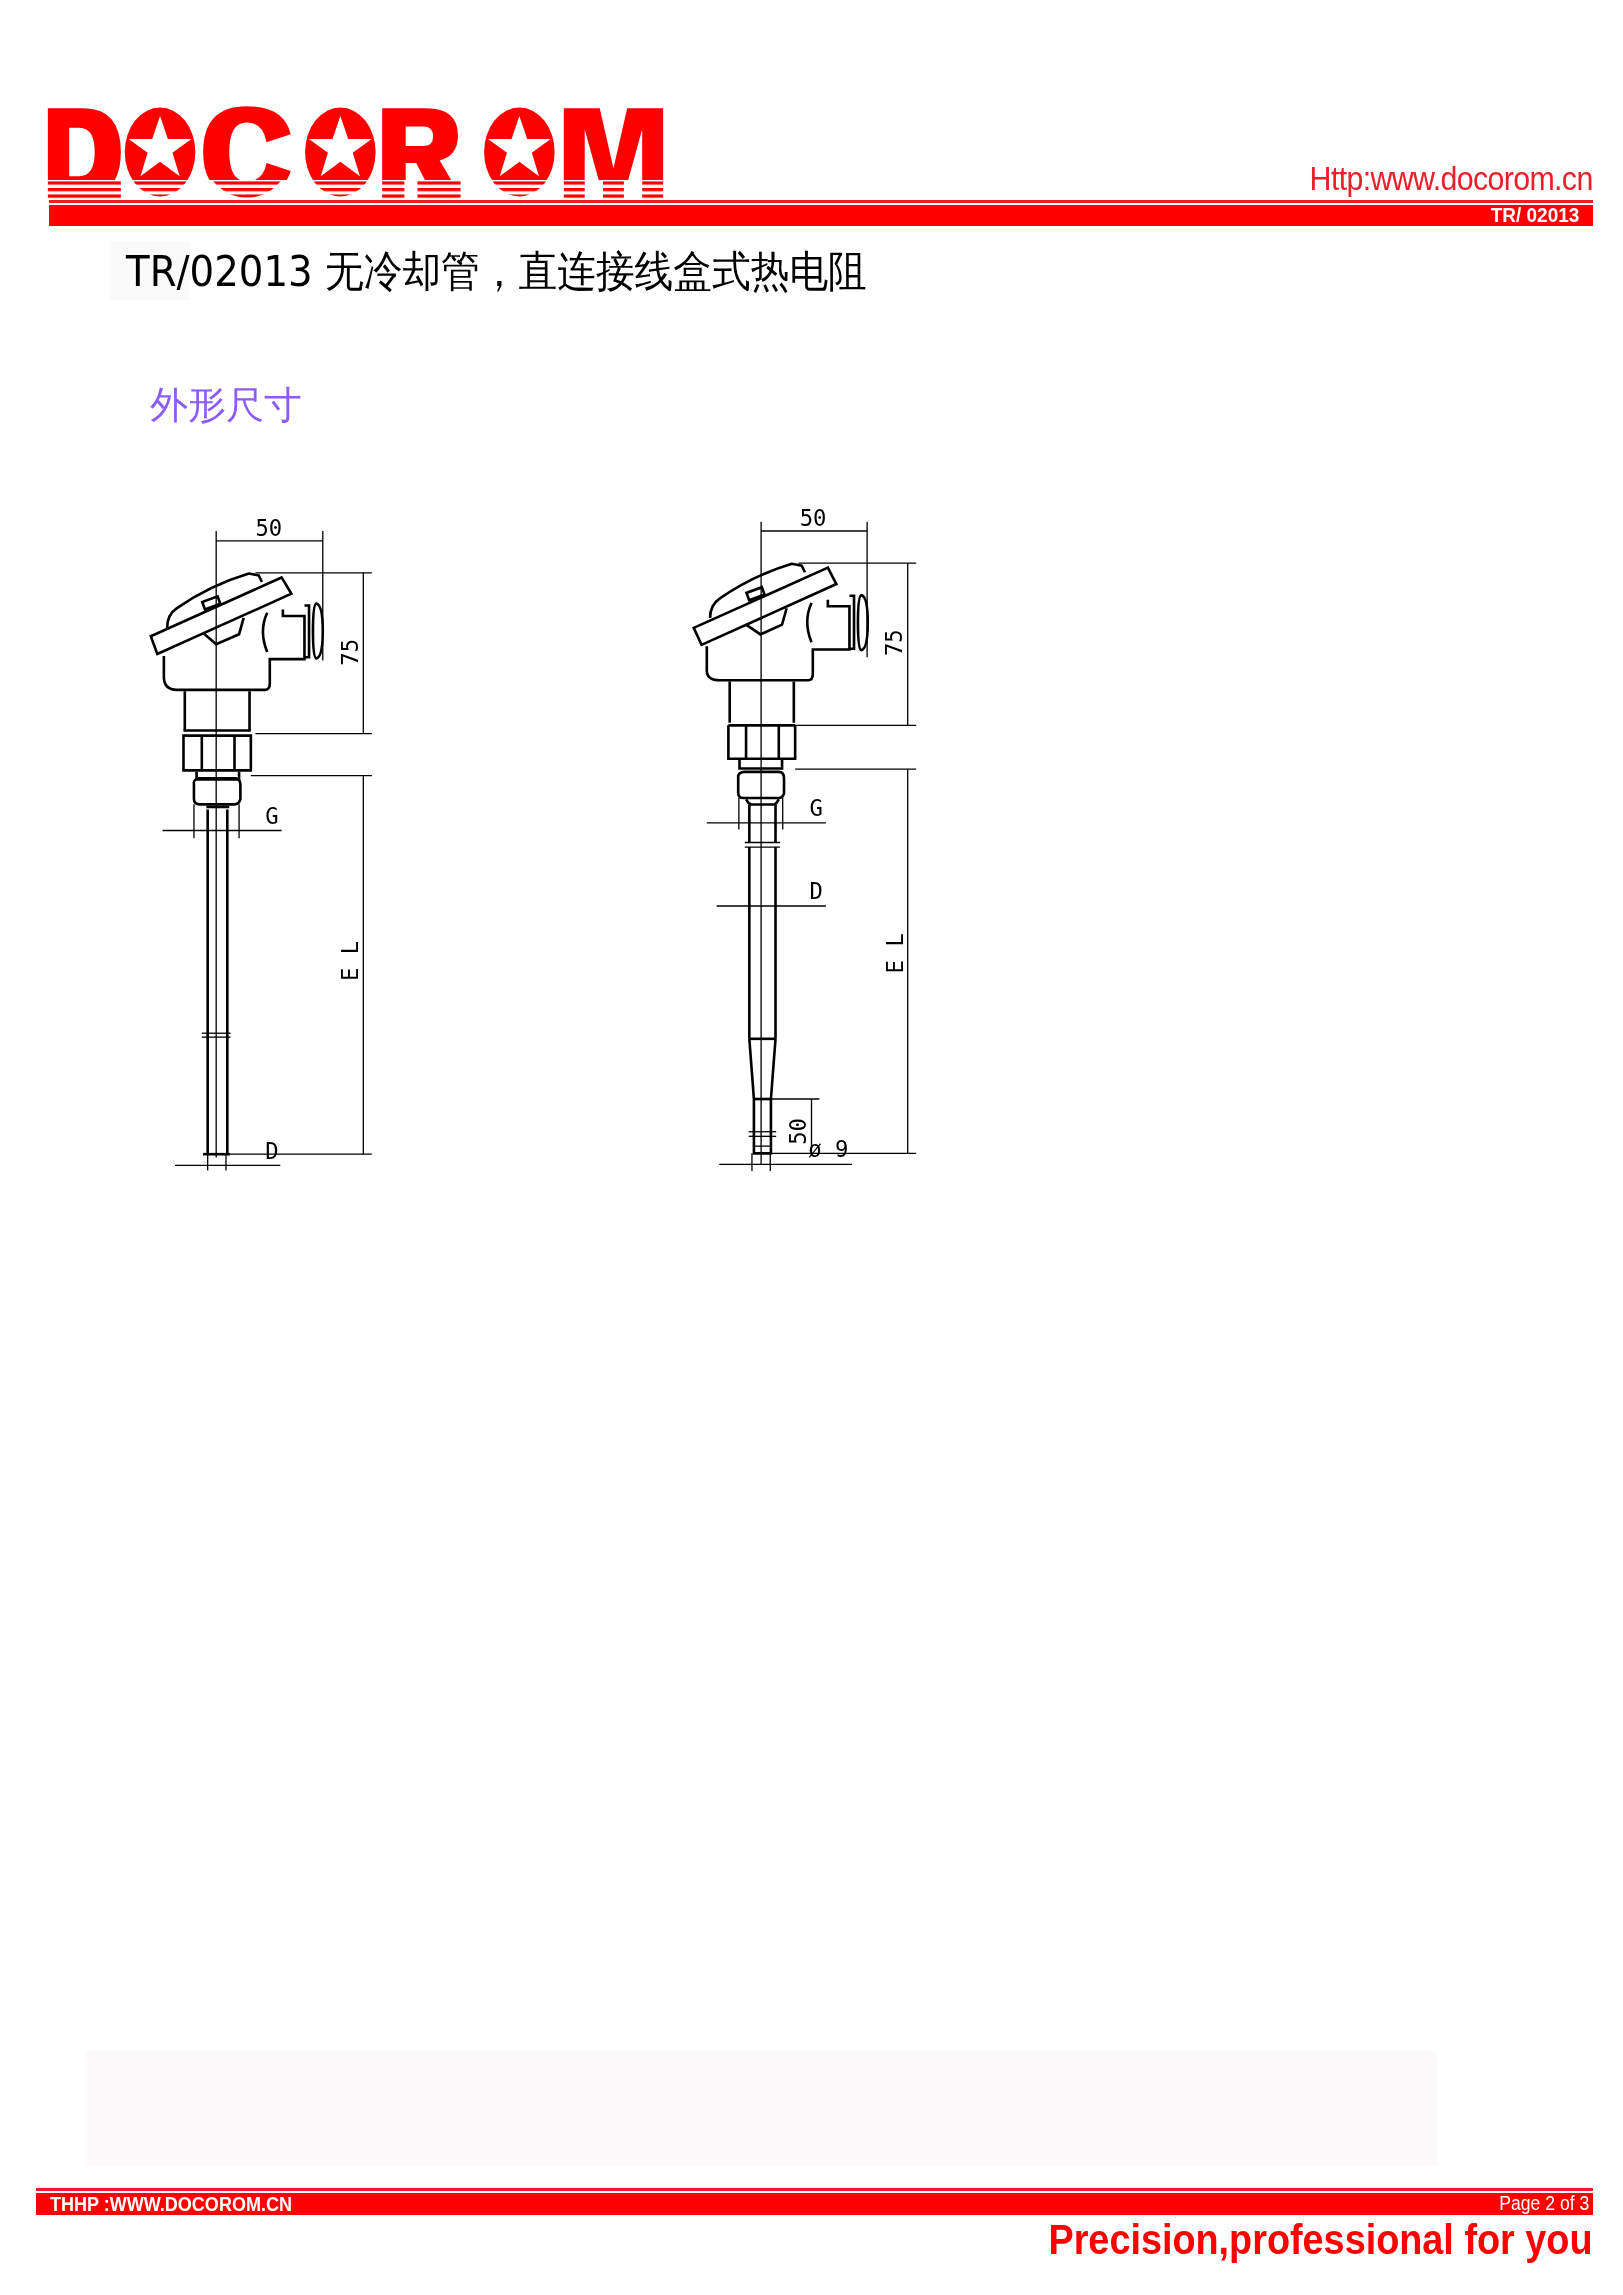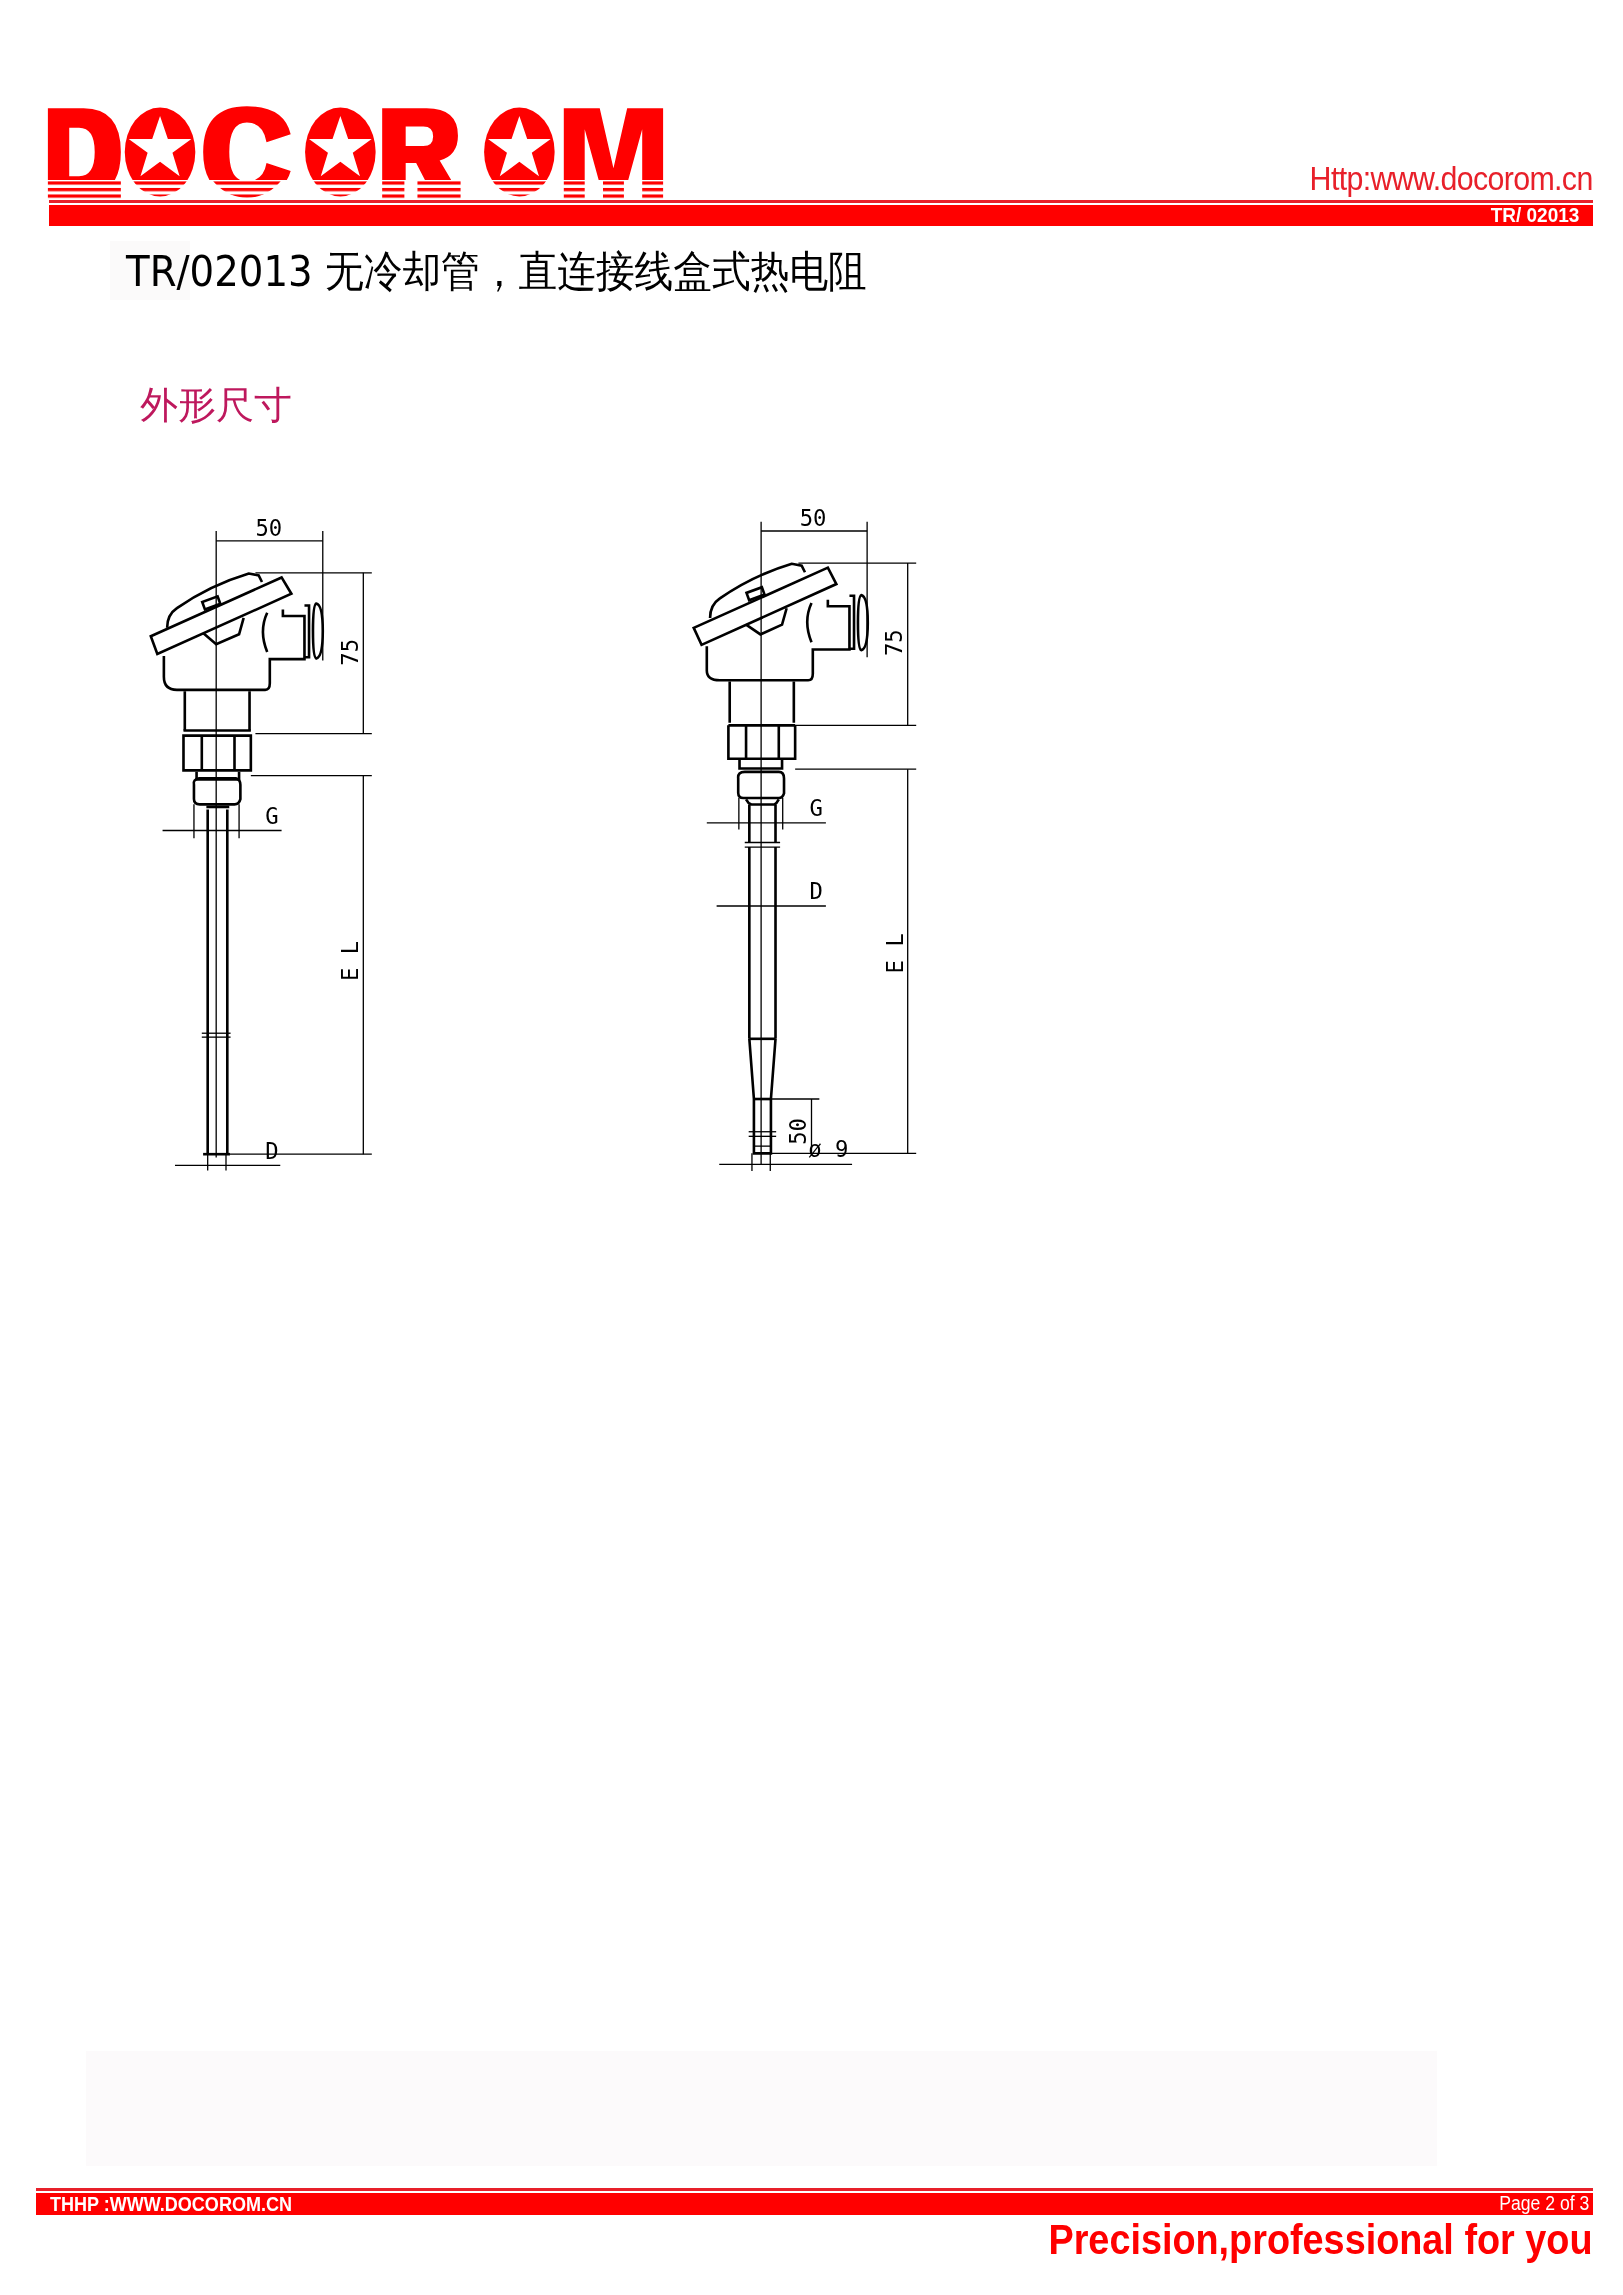--- a/index.html
+++ b/index.html
@@ -13,21 +13,21 @@
          font-family: "Liberation Sans", sans-serif; letter-spacing: -0.7px; transform: scaleX(0.92); transform-origin: right center; }
   #hdr-thin { left: 49px; top: 200px; width: 1544px; height: 3.3px; background: #e8202a; }
   #hdr-bar { left: 49px; top: 205px; width: 1544px; height: 21px; background: #ff0000; }
   #hdr-code { right: 44px; top: 204px; font-size: 20px; font-weight: bold; color: #ffffff;
               transform: scaleX(0.95); transform-origin: right center; }
 
   
   #doc-title { left: 126px; top: 243px; font-size: 43px; color: #000; white-space: nowrap;
                font-family: "DejaVu Sans", sans-serif; transform: scaleX(0.9); transform-origin: left center; }
   #doc-title-bg { left: 110px; top: 241px; width: 80px; height: 59px; background: #fbfafa; }
-  #section-title { left: 140px; top: 380px; font-size: 38px; color: #be185d;
+  #section-title { left: 150px; top: 380px; font-size: 38px; color: #8b5cf6;
                    font-family: Liberation Mono, monospace; }
 
   
   .drawing { position: absolute; }
   .drawing svg { overflow: visible; }
   .dimtxt { font-family: "DejaVu Sans Mono", monospace; font-size: 34px; fill: #000; }
 
   
   #footer-box { left: 86px; top: 2051px; width: 1351px; height: 115px; background: #fcfafb; }
   #ftr-thin { left: 36px; top: 2188px; width: 1557px; height: 3.3px; background: #e8202a; }

